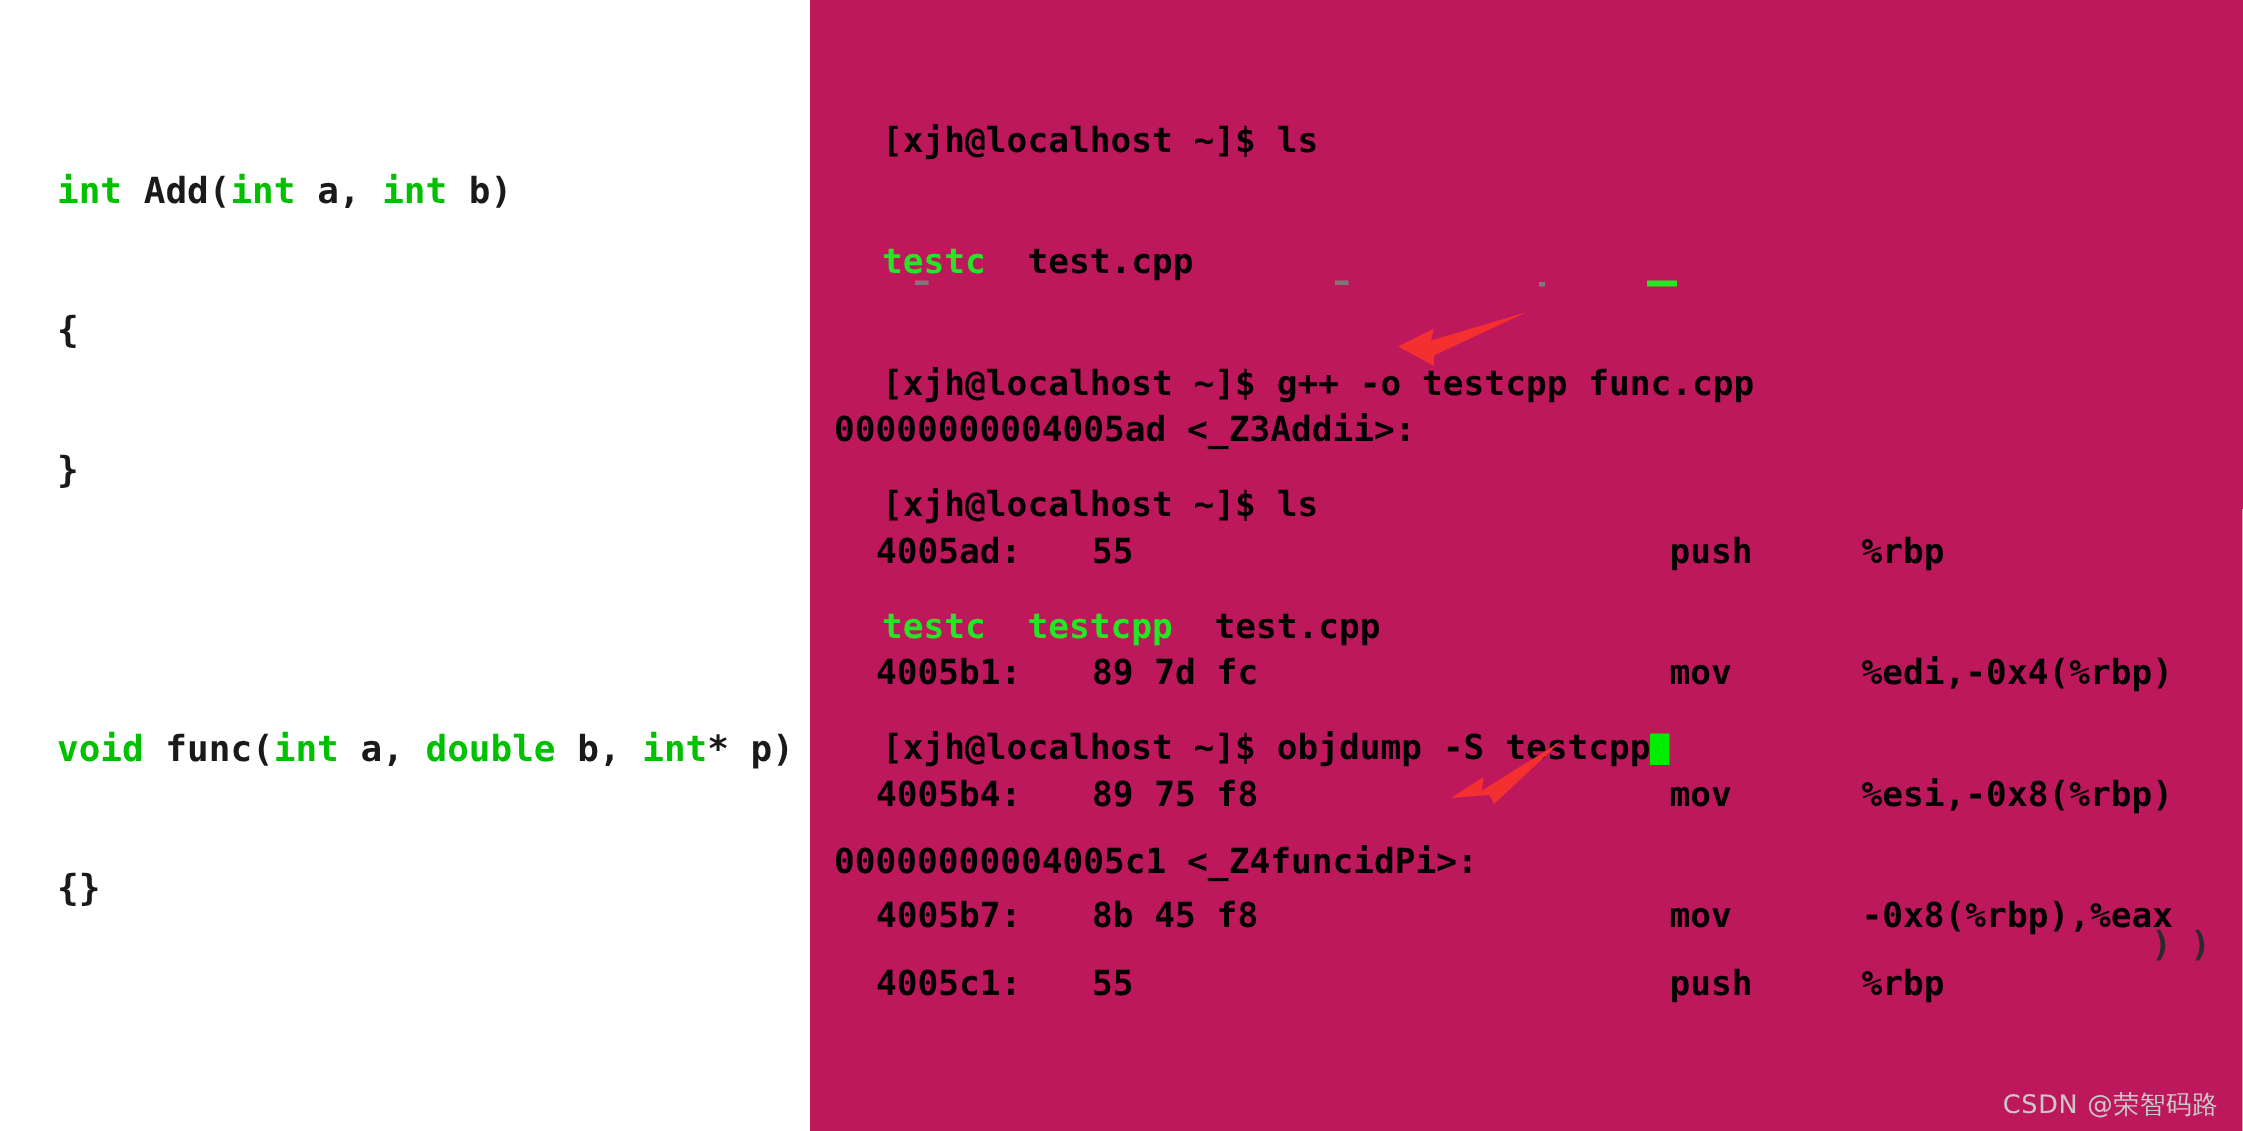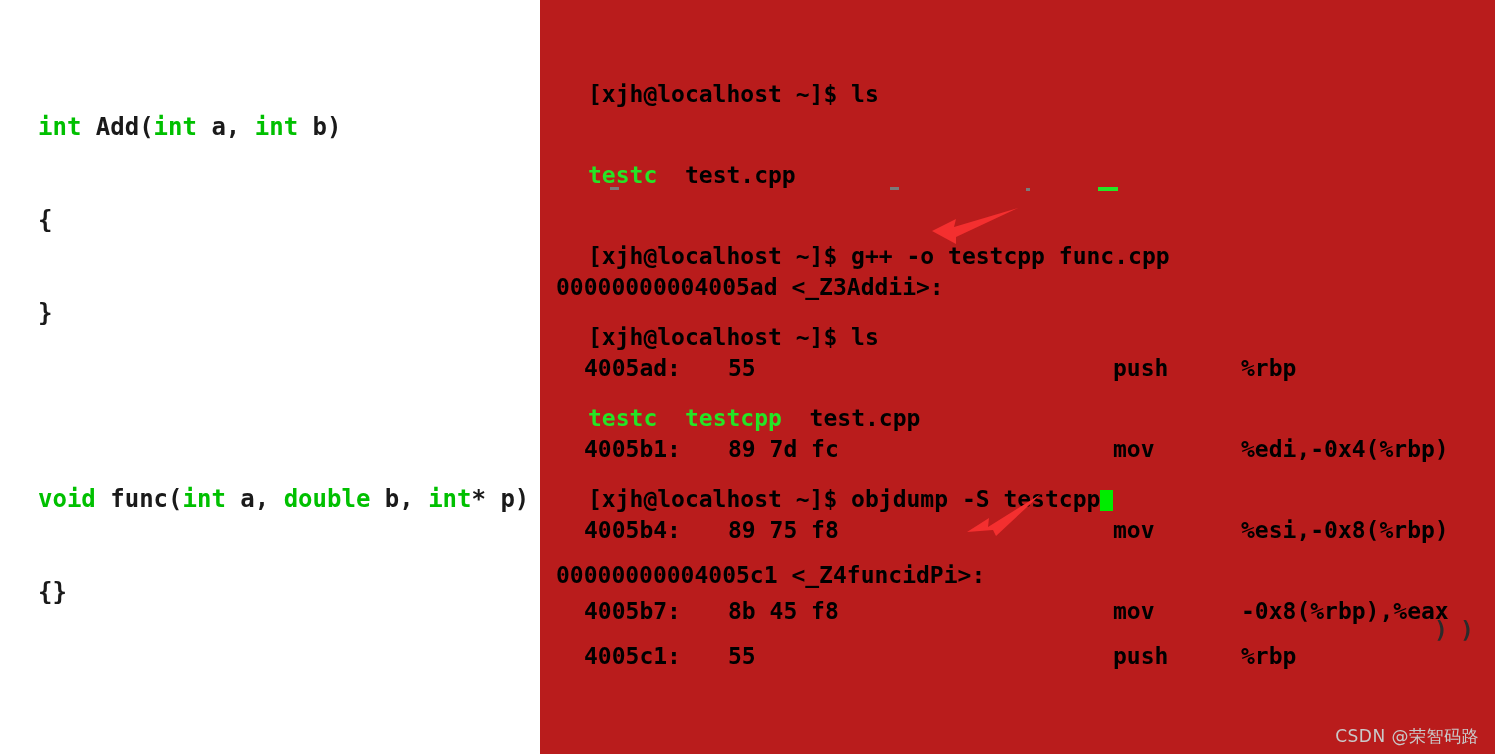--- a/index.html
+++ b/index.html
@@ -43,21 +43,21 @@
   .ctl  { color: #cbc81f; }      
   .plain{ color: #1a1a1a; }
 
   
   #terminal-pane {
     position: absolute;
     left: 540px;
     top: 0;
     width: 955px;
     height: 754px;
-    background: #b91c1c;
+    background: #be185d;
   }
   .term-block {
     position: absolute;
     font-family: "DejaVu Sans Mono", "Liberation Mono", monospace;
     font-size: 23px;
     line-height: 27px;
     white-space: pre;
     color: #000000;
     font-weight: 600;
   }

